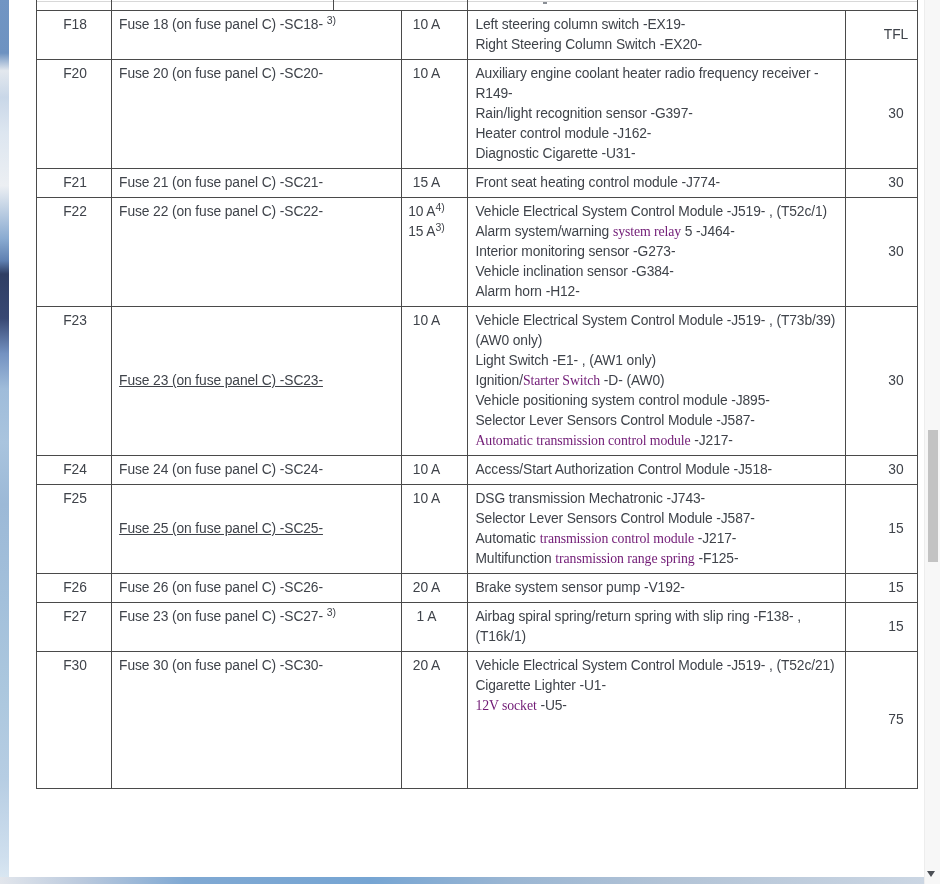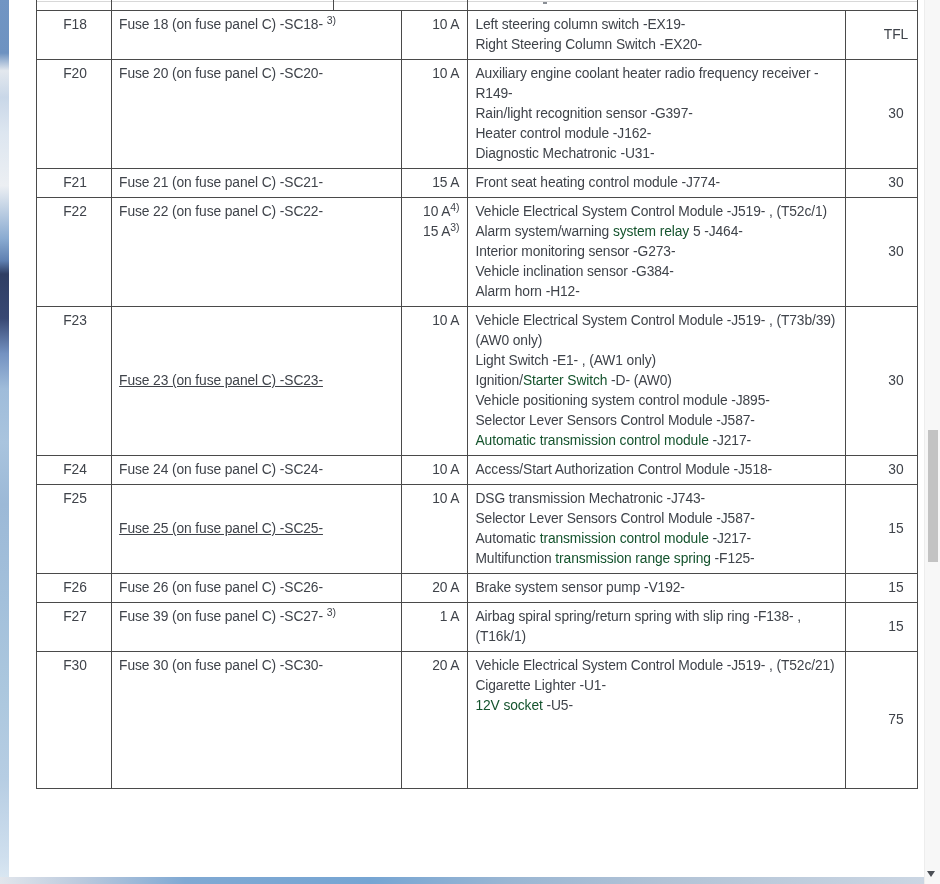--- a/index.html
+++ b/index.html
@@ -37,26 +37,26 @@
     border-collapse:collapse;table-layout:fixed;background:#fff;
   }
   td{
     border:1px solid #4a4a4a;
     vertical-align:top;
     padding:4px 7px;
     line-height:20px;
     overflow:hidden;
   }
   td.c-id{text-align:center;padding-left:2px;padding-right:0;}
-  td.c-amp{text-align:right;padding-left:2px;padding-right:8px;}
+  td.c-amp{text-align:center;padding-left:2px;padding-right:19px;}
   td.c-val{text-align:center;vertical-align:middle;padding-left:36px;}
   td.v-mid{vertical-align:middle;text-decoration:underline;}
   tr.row-cut td{height:128px;}
   sup{font-size:10.5px;line-height:0;vertical-align:baseline;position:relative;top:-5px;}
-  a.lnk{color:#14532d;text-decoration:none;cursor:pointer;}
+  a.lnk{color:#701a75;text-decoration:none;cursor:pointer;font-family:Liberation Serif, serif;}
 
   
   .scroll-track{
     position:absolute;right:0;top:0;width:16px;height:884px;
     background:#f7f7f7;border-left:1px solid #ededed;box-sizing:border-box;
   }
   .scroll-thumb{position:absolute;left:3px;top:430px;width:10px;height:132px;background:#c3c3c3;}
   .corner-glyph{
     position:absolute;right:5px;bottom:7px;width:0;height:0;
     border-left:4px solid transparent;border-right:4px solid transparent;
@@ -103,21 +103,21 @@
       <tr>
         <td class="c-id">F20</td>
         <td class="c-name"><span>Fuse 20 (on fuse panel C) -SC20-</span></td>
         <td class="c-amp">
           <div><span>10 A</span></div>
         </td>
         <td class="c-con">
           <div><span>Auxiliary engine coolant heater radio frequency receiver -R149-</span></div>
           <div><span>Rain/light recognition sensor -G397-</span></div>
           <div><span>Heater control module -J162-</span></div>
-          <div><span>Diagnostic Mechatronic -U31-</span></div>
+          <div><span>Diagnostic Cigarette -U31-</span></div>
         </td>
         <td class="c-val">30</td>
       </tr>
       <tr>
         <td class="c-id">F21</td>
         <td class="c-name"><span>Fuse 21 (on fuse panel C) -SC21-</span></td>
         <td class="c-amp">
           <div><span>15 A</span></div>
         </td>
         <td class="c-con">
@@ -188,21 +188,21 @@
         <td class="c-amp">
           <div><span>20 A</span></div>
         </td>
         <td class="c-con">
           <div><span>Brake system sensor pump -V192-</span></div>
         </td>
         <td class="c-val">15</td>
       </tr>
       <tr>
         <td class="c-id">F27</td>
-        <td class="c-name"><span>Fuse 39 (on fuse panel C) -SC27- </span><sup>3)</sup></td>
+        <td class="c-name"><span>Fuse 23 (on fuse panel C) -SC27- </span><sup>3)</sup></td>
         <td class="c-amp">
           <div><span>1 A</span></div>
         </td>
         <td class="c-con">
           <div><span>Airbag spiral spring/return spring with slip ring -F138- , (T16k/1)</span></div>
         </td>
         <td class="c-val">15</td>
       </tr>
       <tr class="row-cut">
         <td class="c-id">F30</td>

